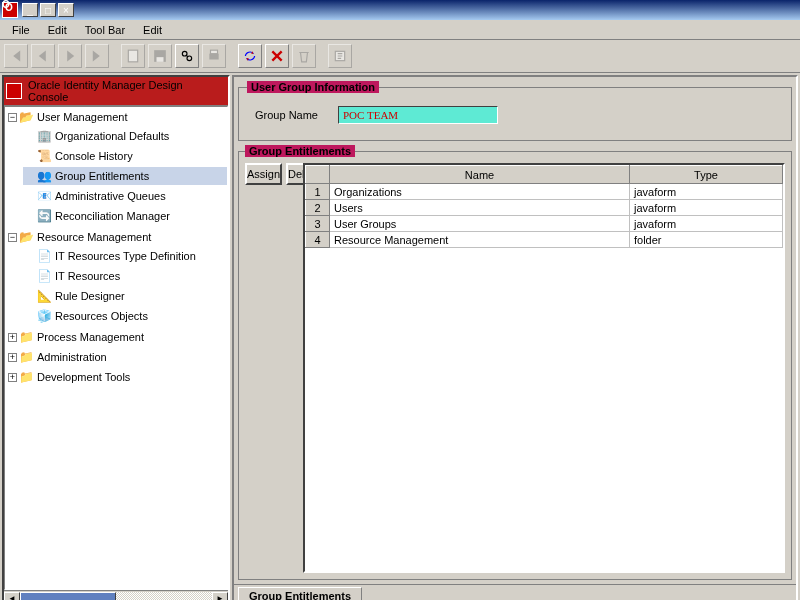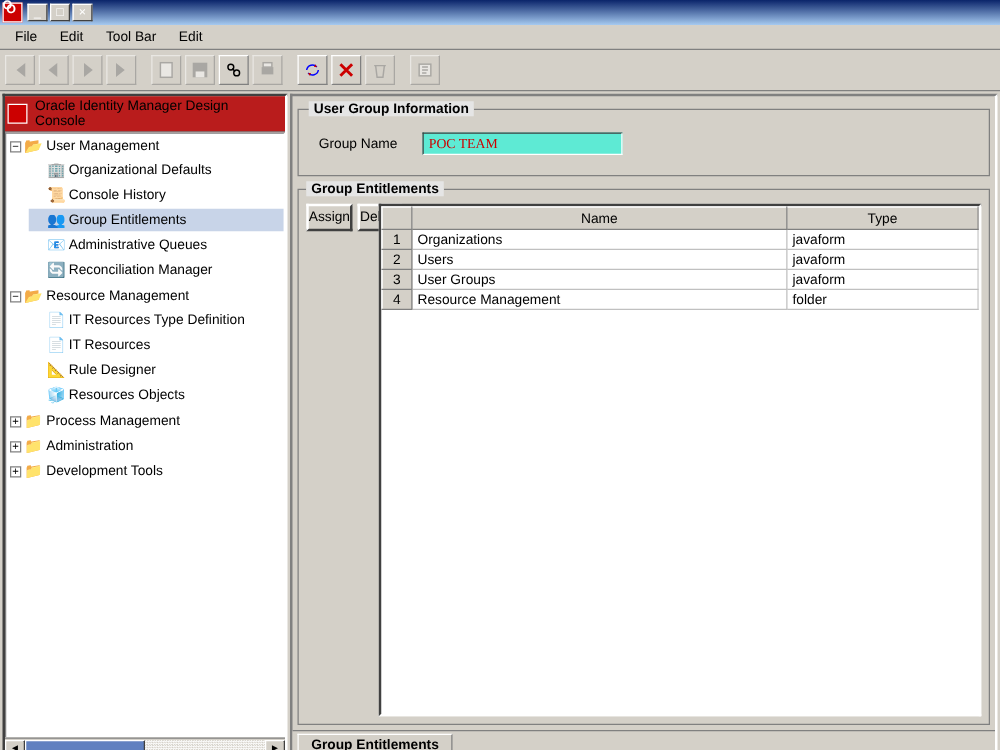--- a/index.html
+++ b/index.html
@@ -29,21 +29,21 @@
 .expander{width:9px;height:9px;border:1px solid #808080;display:inline-flex;align-items:center;justify-content:center;font-size:9px;line-height:1;background:#fff;cursor:pointer}
 .spacer{width:11px;display:inline-block}
 .ticon{width:16px;height:16px;display:inline-flex;align-items:center;justify-content:center;font-size:12px}
 .folder{color:#cc9933}
 .hscroll{height:16px;background:#d4d0c8;border-top:1px solid #808080;display:flex;align-items:center}
 .hscroll-btn{width:16px;height:14px;border:1px solid #fff;border-right-color:#404040;border-bottom-color:#404040;background:#d4d0c8;display:flex;align-items:center;justify-content:center;font-size:8px}
 .hscroll-track{flex:1;height:14px;background:repeating-conic-gradient(#d4d0c8 0% 25%,#fff 0% 50%) 50%/2px 2px;position:relative}
 .hscroll-thumb{position:absolute;left:0;width:50%;height:100%;background:#6080c0;border:1px solid #fff;border-right-color:#404040;border-bottom-color:#404040}
 .main{flex:1;background:#d4d0c8;margin:2px 2px 2px 0;display:flex;flex-direction:column;border:2px solid #fff;border-top-color:#808080;border-left-color:#808080}
 .group-info{border:1px solid #808080;margin:4px;padding:6px 8px 16px;position:relative;background:#d4d0c8}
-.group-info legend,.ent-panel legend{background:#e5e5e5;padding:0 4px;font-weight:bold;color:#000;font-size:11px}
+.group-info legend,.ent-panel legend{background:#be185d;padding:0 4px;font-weight:bold;color:#000;font-size:11px}
 .field-row{display:flex;align-items:center;gap:8px;margin-top:7px;margin-left:8px}
 .field-label{width:75px}
 .field-input{width:160px;height:18px;border:1px solid #808080;border-top-color:#404040;border-left-color:#404040;border-right-color:#fff;border-bottom-color:#fff;background:#5eead4;padding:1px 4px;color:#c00;font-family:Tahoma;font-size:11px}
 .ent-panel{border:1px solid #808080;margin:0 4px 4px;flex:1;padding:6px;position:relative;display:flex;flex-direction:column}
 fieldset{border:1px groove #fff}
 .ent-body{display:flex;gap:6px;flex:1}
 .ent-btns{display:flex;flex-direction:row;gap:4px;width:52px}
 .abtn{height:22px;border:2px solid #fff;border-right-color:#404040;border-bottom-color:#404040;background:#d4d0c8;cursor:pointer;font-size:11px}
 .tablewrap{flex:1;background:#fff;border:2px solid #808080;border-top-color:#404040;border-left-color:#404040;border-right-color:#fff;border-bottom-color:#fff;overflow:auto}
 table{border-collapse:collapse;width:100%}

